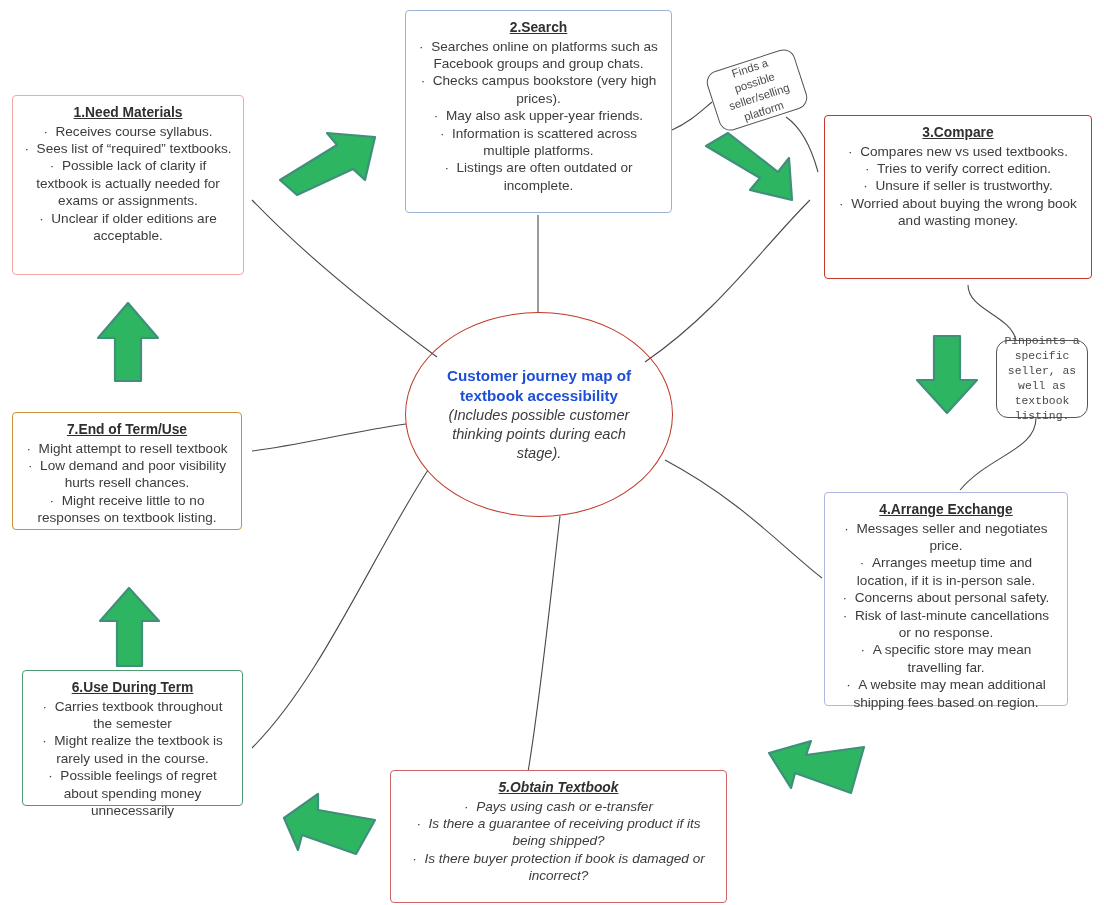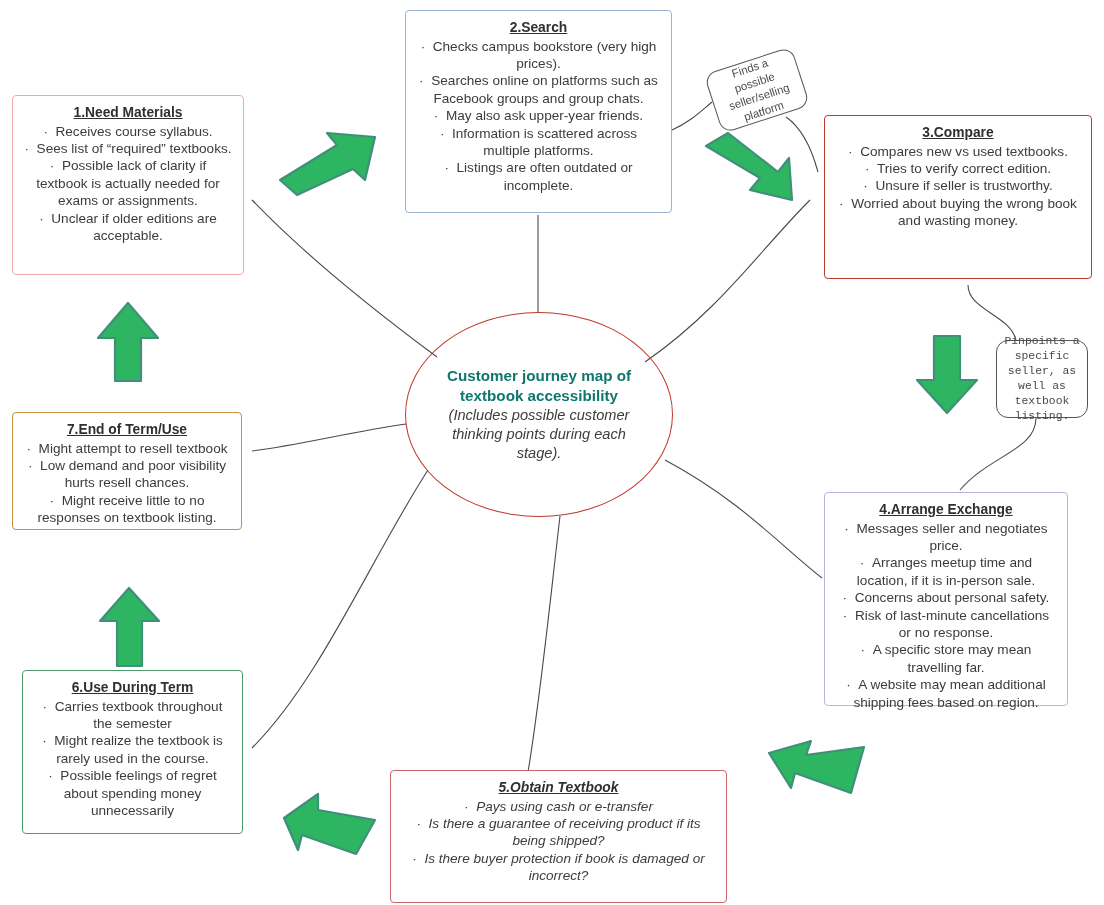--- a/index.html
+++ b/index.html
@@ -84,21 +84,21 @@
     align-items: center;
     justify-content: center;
     text-align: center;
     padding: 0 26px;
     background: transparent;
   }
   #center-circle .c-title {
     font-weight: bold;
     font-size: 15.2px;
     line-height: 1.28;
-    color: #0f766e;
+    color: #1d4ed8;
   }
   #center-circle .c-sub {
     font-style: italic;
     font-size: 14.6px;
     line-height: 1.3;
     color: #3c3c3c;
     margin-top: 1px;
     text-align: center;
   }
 
@@ -173,22 +173,22 @@
       <li>Receives course syllabus.</li>
       <li>Sees list of “required” textbooks.</li>
       <li>Possible lack of clarity if textbook is actually needed for exams or assignments.</li>
       <li>Unclear if older editions are acceptable.</li>
     </ul>
   </div>
 
   <div class="node n-blue" id="node-search" style="left: 405px; top: 10px; width: 267px; height: 203px; border-color: rgb(157, 179, 212);">
     <span class="title">2.Search</span>
     <ul>
+      <li>Searches online on platforms such as Facebook groups and group chats.</li>
       <li>Checks campus bookstore (very high prices).</li>
-      <li>Searches online on platforms such as Facebook groups and group chats.</li>
       <li>May also ask upper-year friends.</li>
       <li>Information is scattered across multiple platforms.</li>
       <li>Listings are often outdated or incomplete.</li>
     </ul>
   </div>
 
   <div class="node n-red" id="node-compare" style="left: 824px; top: 115px; width: 268px; height: 164px; border-color: rgb(192, 57, 43);">
     <span class="title">3.Compare</span>
     <ul>
       <li>Compares new vs used textbooks.</li>
@@ -212,21 +212,21 @@
 
   <div class="node n-red2" id="node-obtain-textbook" style="left: 390px; top: 770px; width: 337px; height: 133px; border-color: rgb(204, 102, 102); font-style: italic;">
     <span class="title">5.Obtain Textbook</span>
     <ul>
       <li>Pays using cash or e-transfer</li>
       <li>Is there a guarantee of receiving product if its being shipped?</li>
       <li>Is there buyer protection if book is damaged or incorrect?</li>
     </ul>
   </div>
 
-  <div class="node n-green" id="node-use-during-term" style="left: 22px; top: 670px; width: 221px; height: 164px; border-color: rgb(79, 154, 110);">
+  <div class="node n-green" id="node-use-during-term" style="left: 22px; top: 670px; width: 221px; height: 136px; border-color: rgb(79, 154, 110);">
     <span class="title">6.Use During Term</span>
     <ul>
       <li>Carries textbook throughout the semester</li>
       <li>Might realize the textbook is rarely used in the course.</li>
       <li>Possible feelings of regret about spending money unnecessarily</li>
     </ul>
   </div>
 
   <div class="node n-orange" id="node-end-of-term" style="left: 12px; top: 412px; width: 230px; height: 118px; border-color: rgb(200, 145, 60);">
     <span class="title">7.End of Term/Use</span>

